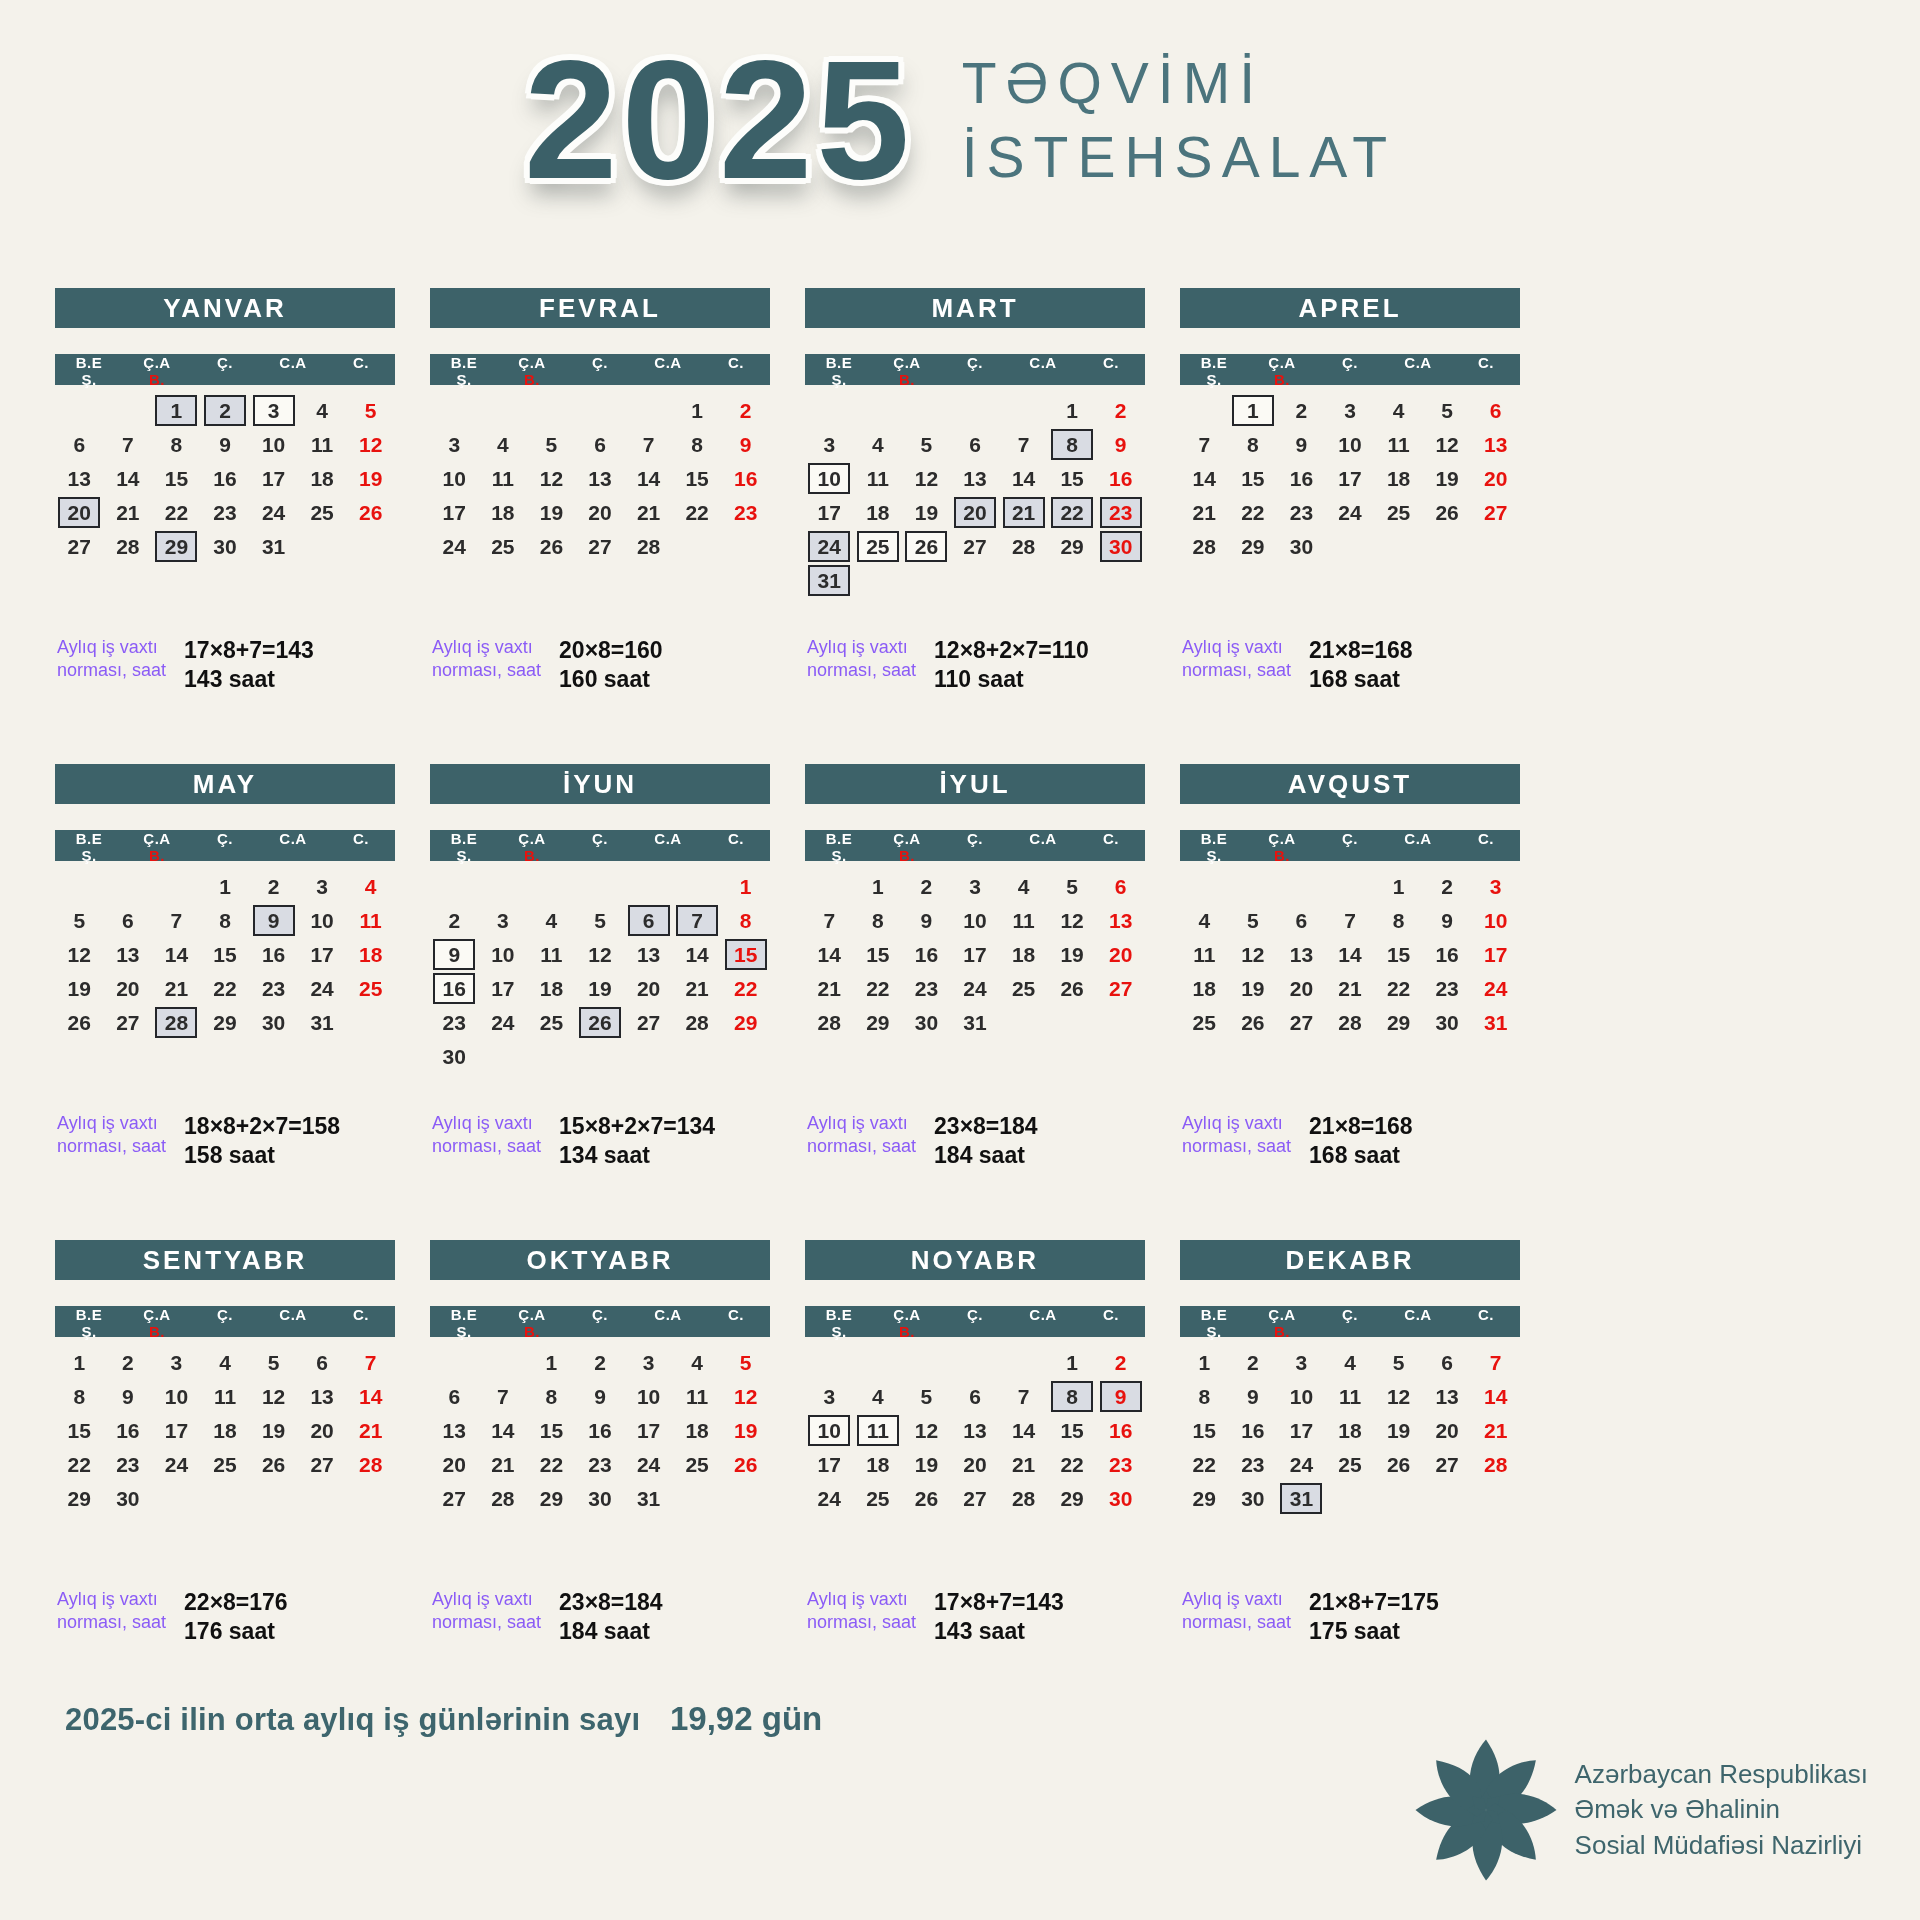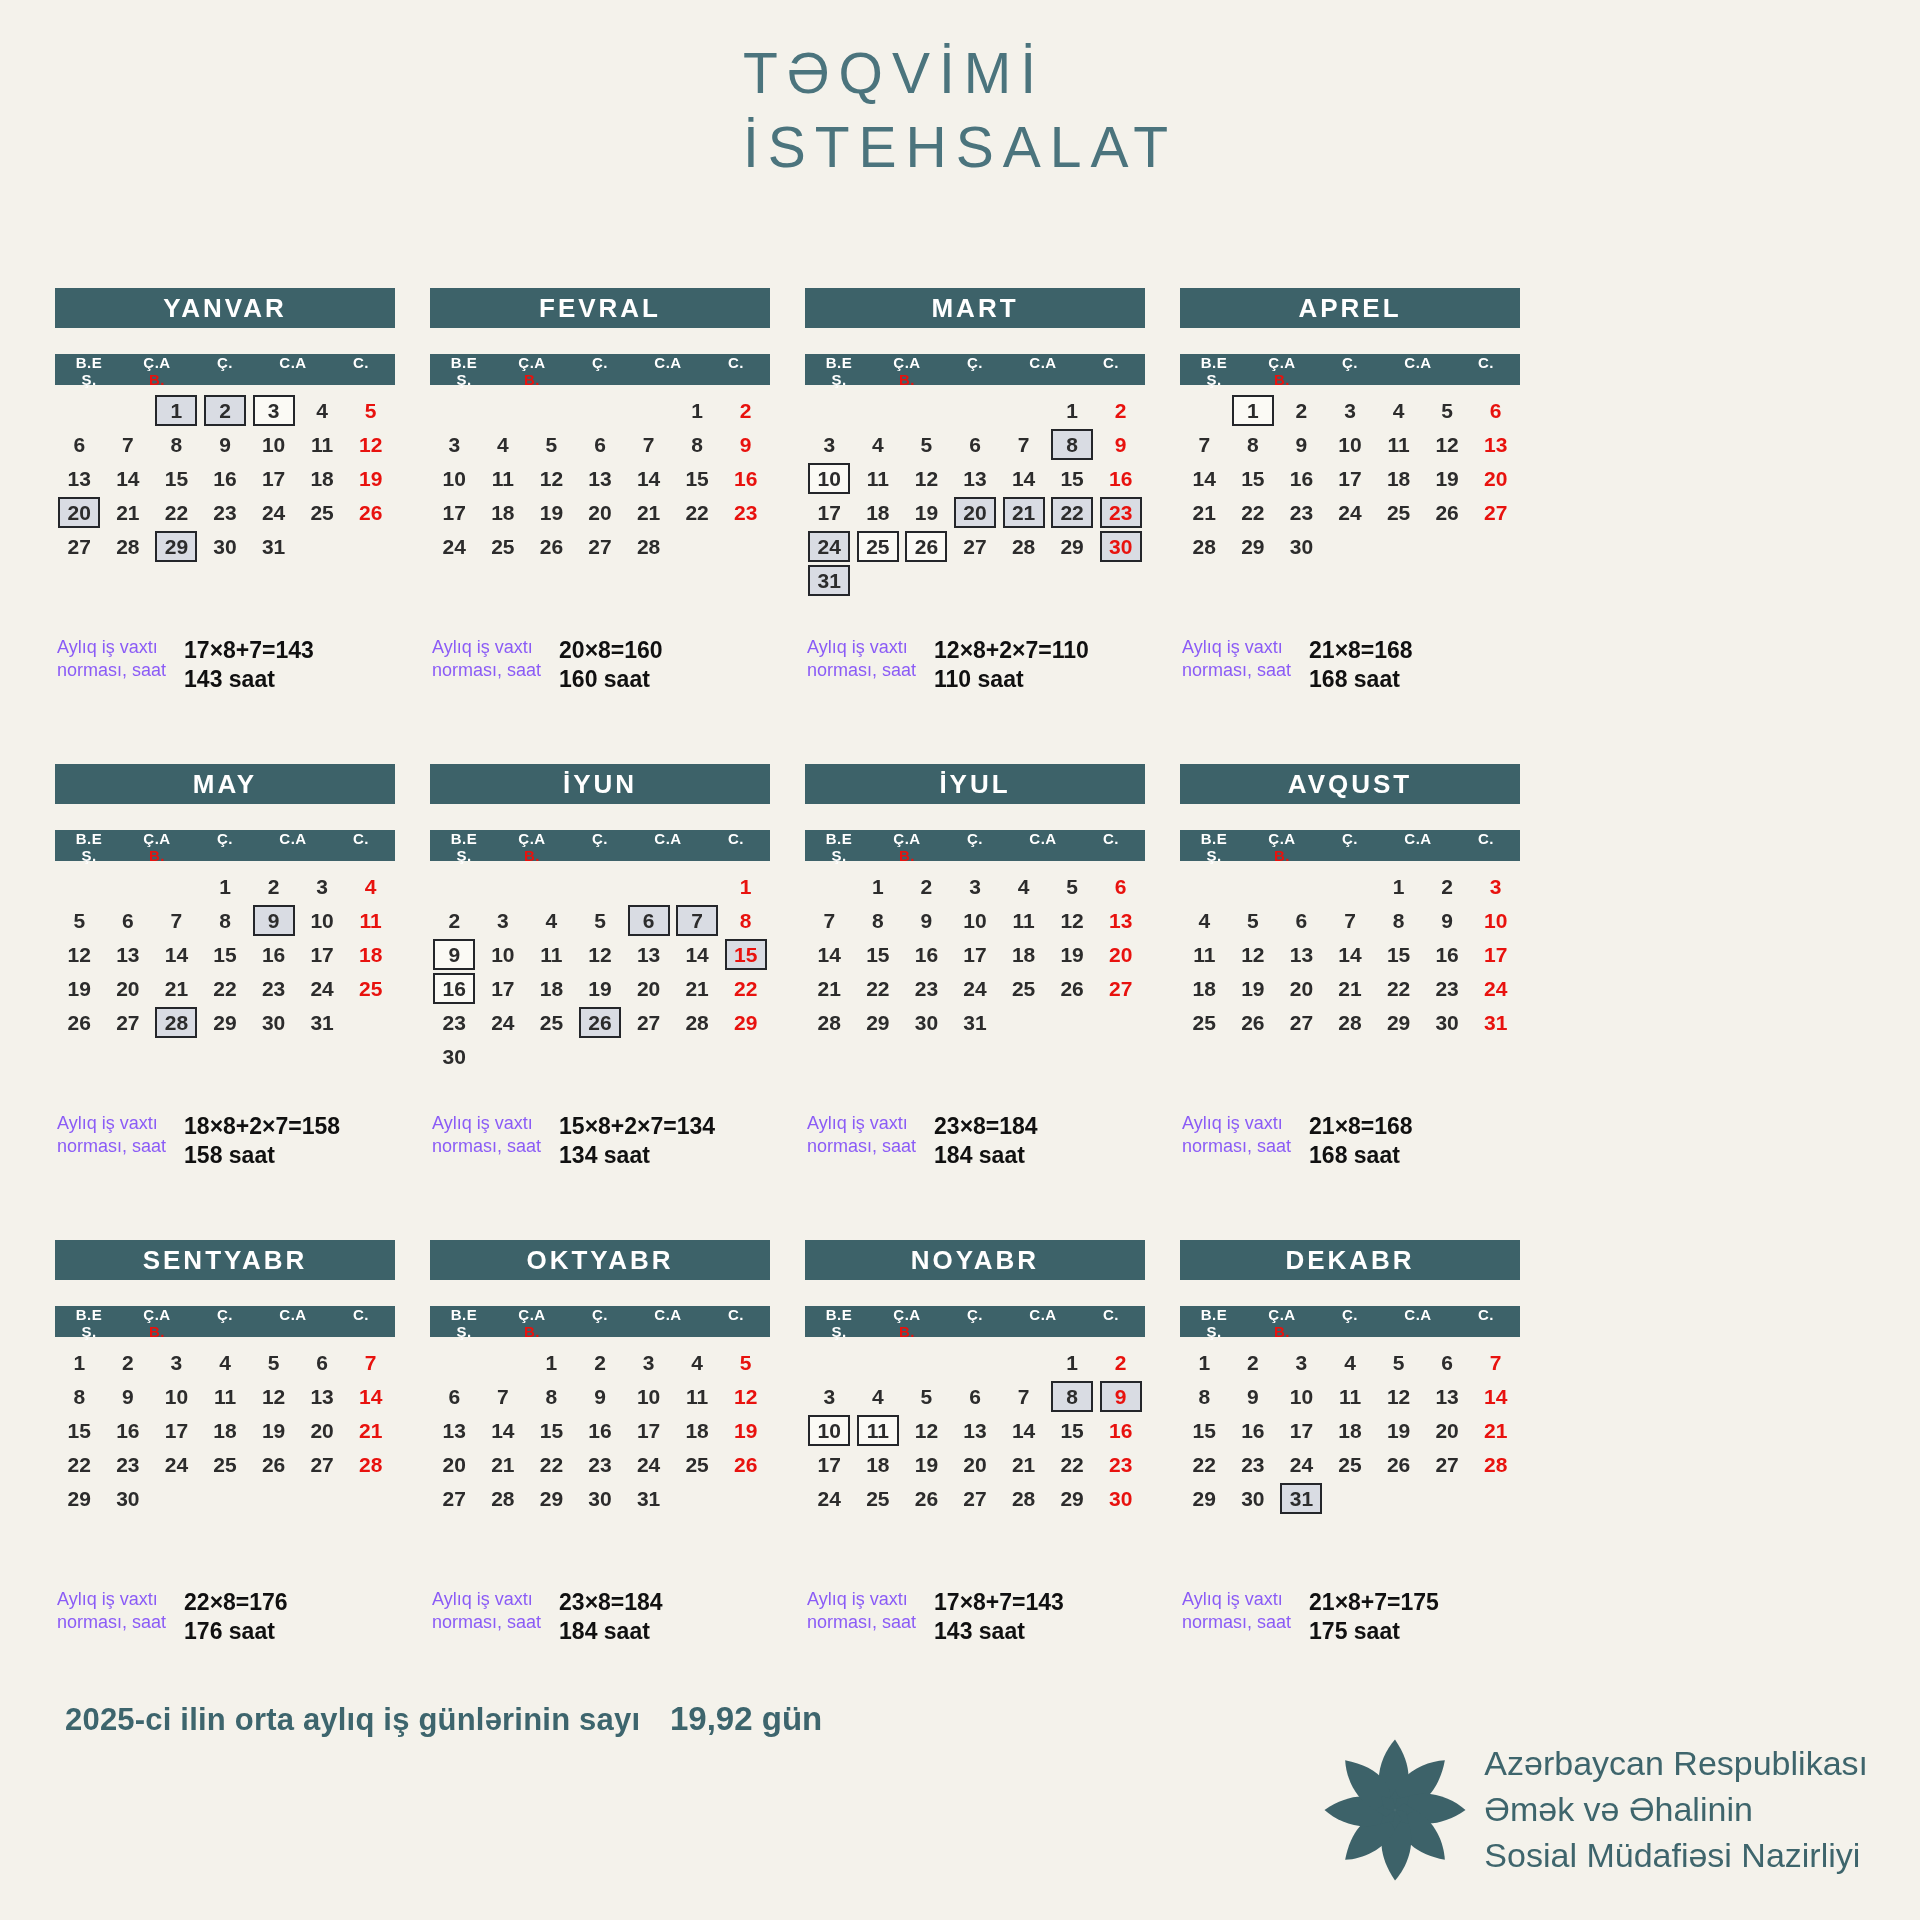--- a/index.html
+++ b/index.html
@@ -72,28 +72,29 @@
     width:605px;font-size:31px;font-weight:700;color:#3d656d;letter-spacing:.2px;
   }
   .summary-value{font-size:33px;font-weight:700;color:#3d656d;}
 
   
   .logo-block{
     position:absolute;right:52px;top:1735px;
     display:flex;align-items:center;gap:14px;
   }
   .logo-icon svg{display:block;}
-  .logo-text{font-size:34px;color:#3e656c;line-height:1.35;}
+  .logo-text{font-size:26px;color:#3e656c;line-height:1.35;}
 </style>
 </head>
 <body>
 
 <div class="page">
 
   <div class="title-row">
+    <div class="year">2025</div>
     <div class="subtitle">
       <div>TƏQVİMİ</div>
       <div>İSTEHSALAT</div>
     </div>
   </div>
 
   <div class="months-grid">
     <div class="month">
       <div class="m-header">YANVAR</div>
       <div class="m-dayhead">

